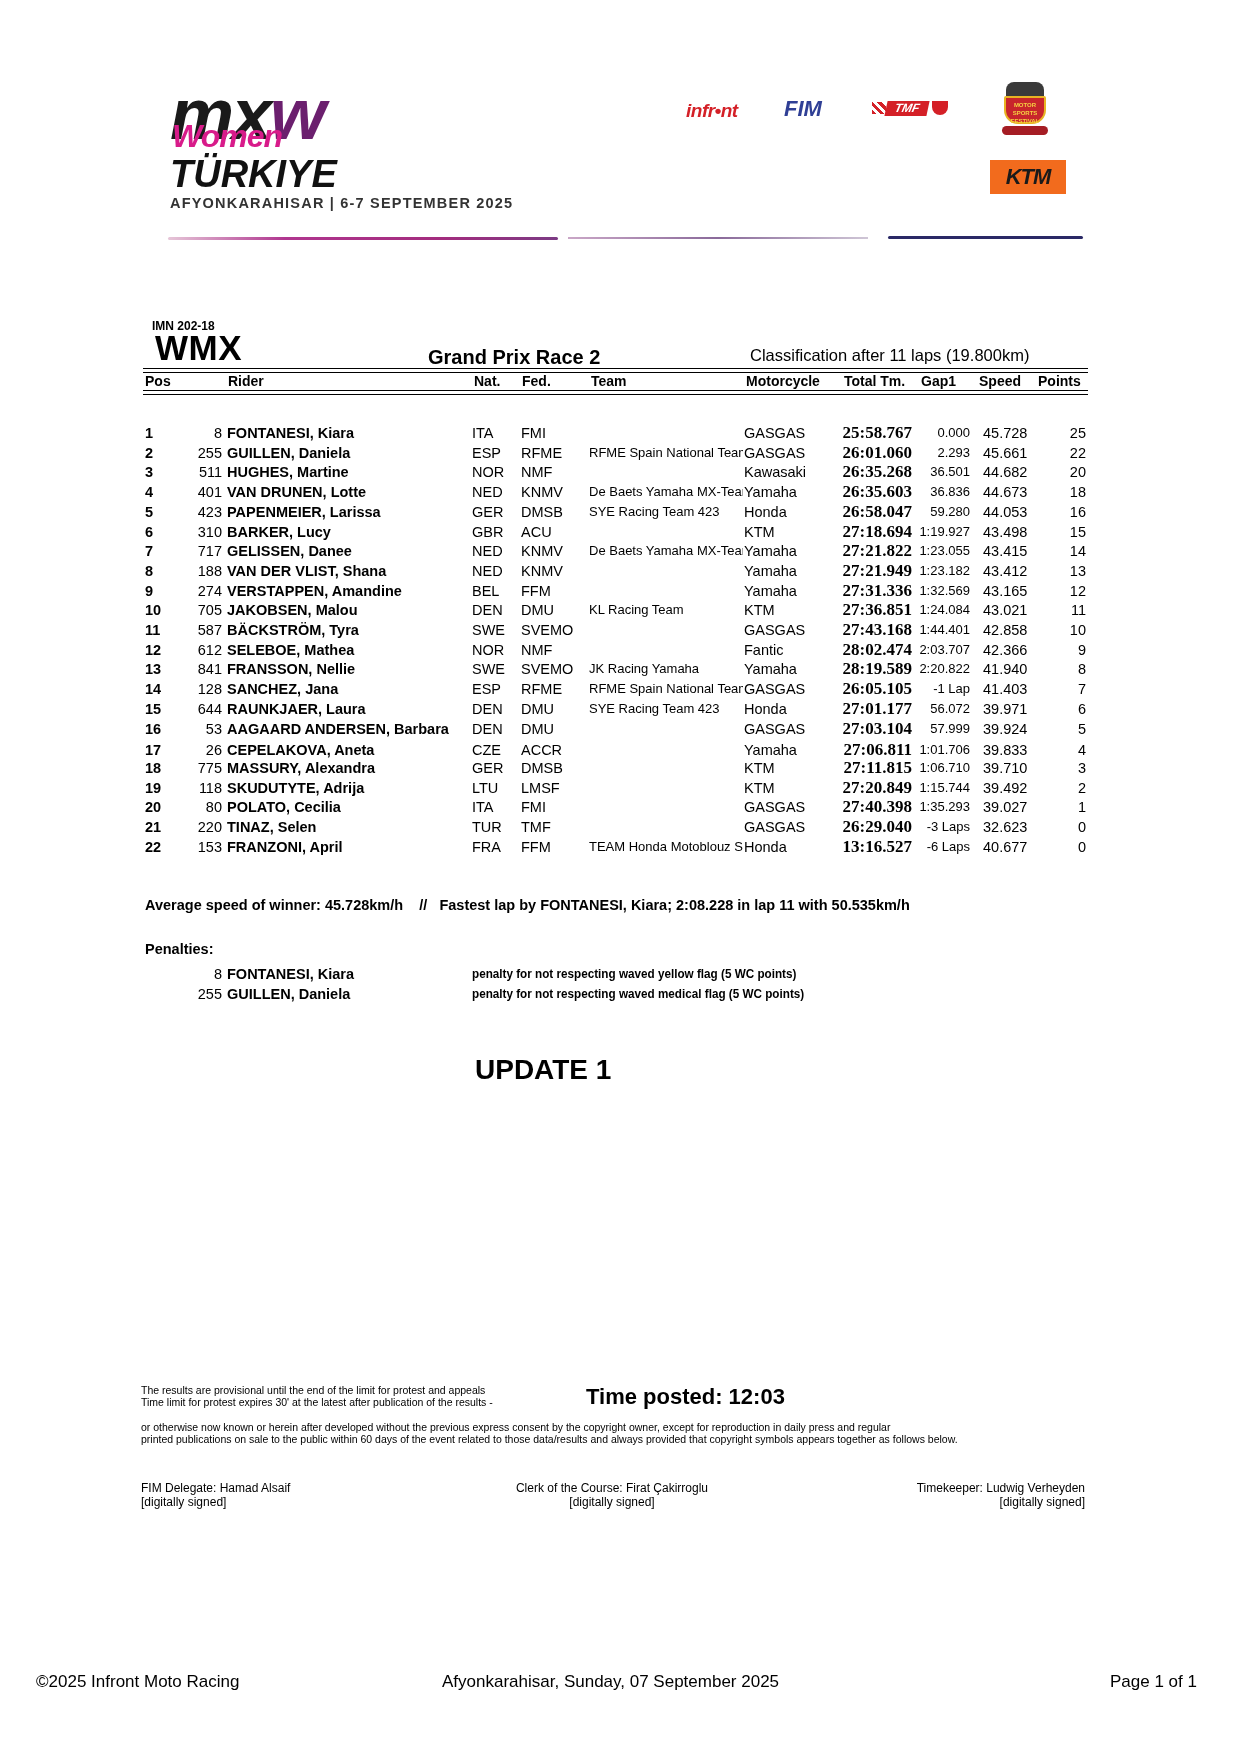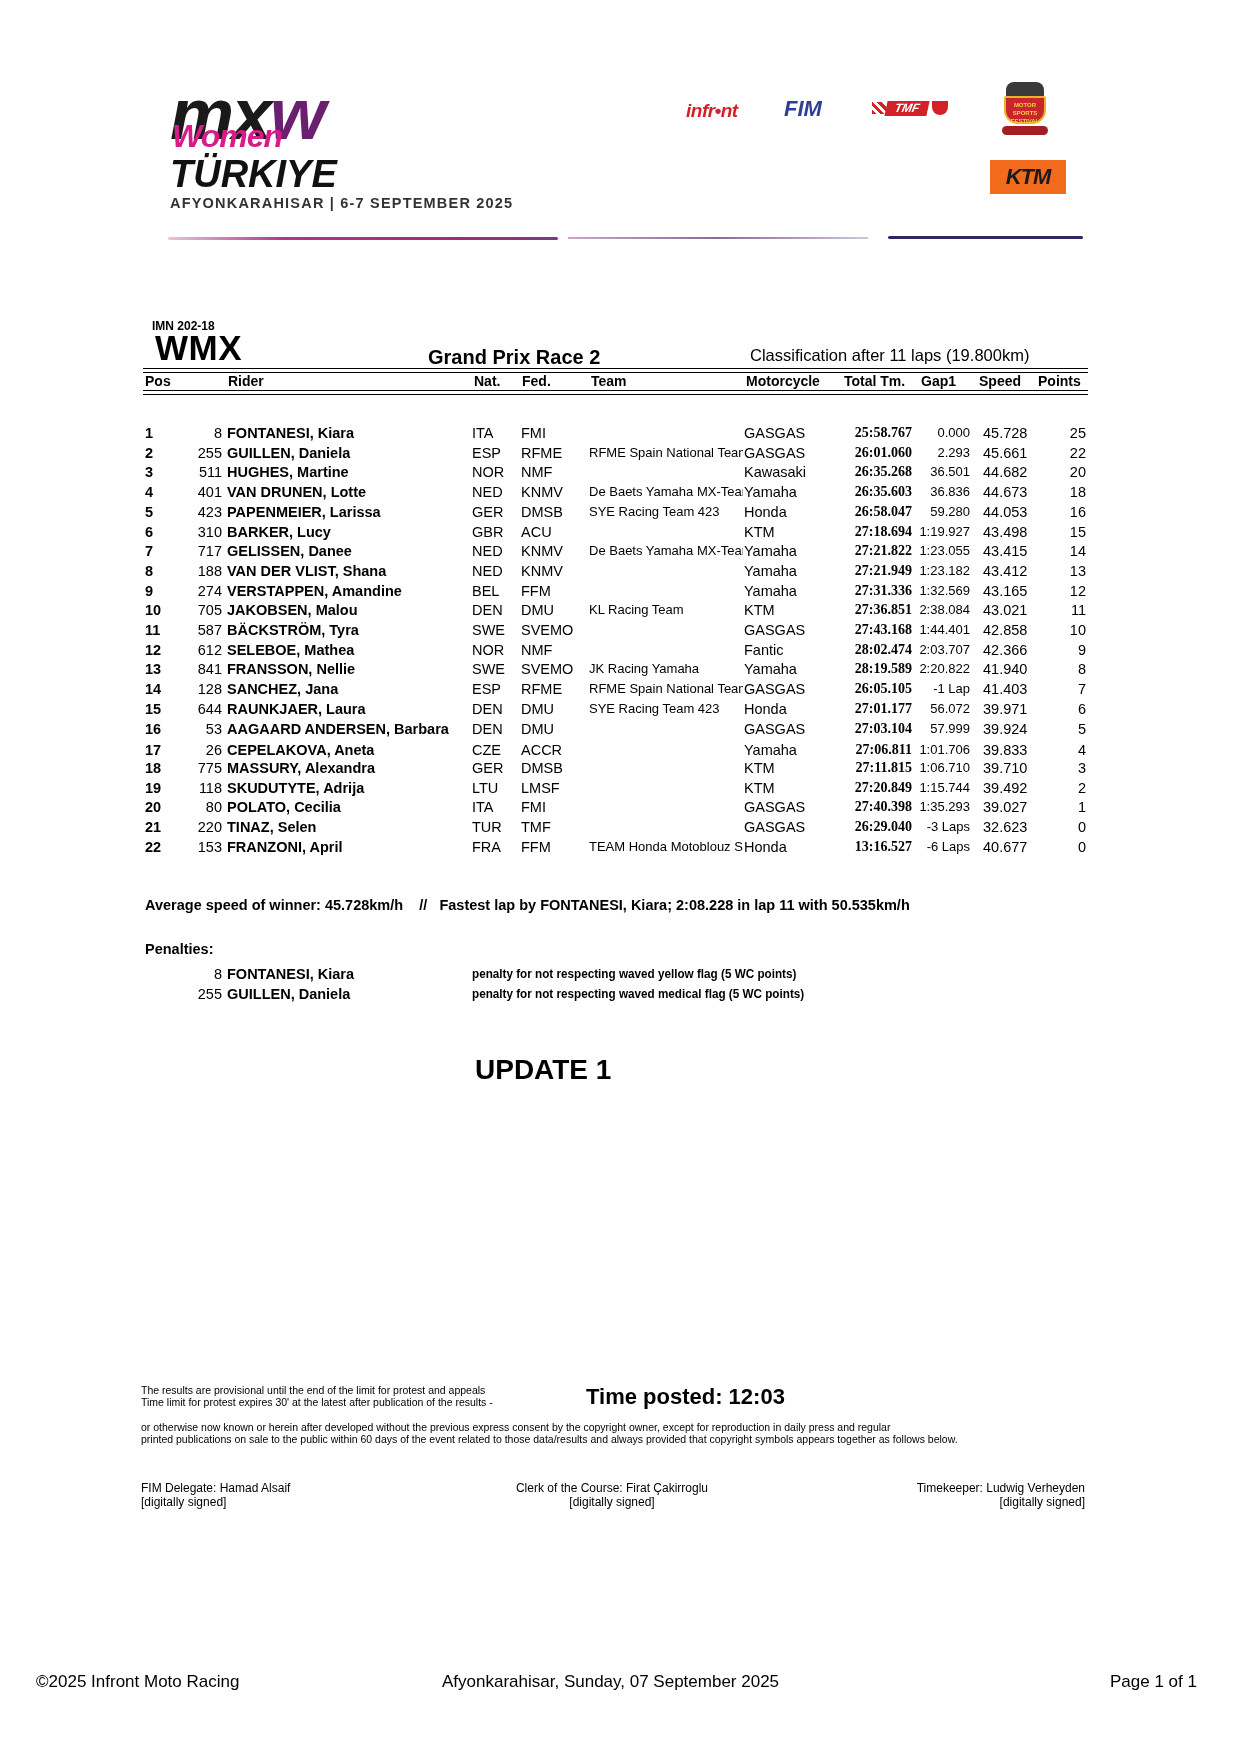--- a/index.html
+++ b/index.html
@@ -46,21 +46,21 @@
   
   .row { position: absolute; left: 0; width: 1240px; height: 22px; font-size: 14.5px; line-height: 22px; }
   .row > span { position: absolute; white-space: nowrap; }
   .c-pos { left: 145px; font-weight: bold; }
   .c-num { left: 180px; width: 42px; text-align: right; }
   .c-name { left: 227px; font-weight: bold; }
   .c-nat { left: 472px; }
   .c-fed { left: 521px; }
   .c-team { left: 589px; width: 154px; overflow: hidden; font-size: 13px; }
   .c-moto { left: 744px; }
-  .c-total { left: 836px; width: 76px; text-align: right; font-weight: bold; font-size: 14px; font-family: "Liberation Serif", serif; }
+  .c-total { left: 836px; width: 76px; text-align: right; font-weight: bold; font-size: 17px; font-family: "Liberation Serif", serif; }
   .c-gap { left: 910px; width: 60px; text-align: right; font-size: 13px; }
   .c-speed { left: 983px; }
   .c-points { left: 1060px; width: 26px; text-align: right; }
 
   .summary { left: 145px; top: 897px; font-size: 14.5px; font-weight: bold; }
   .pen-title { left: 145px; top: 941px; font-size: 14.5px; font-weight: bold; }
   .pen-row { position:absolute; left:0; width:1240px; height:22px; font-size:14.5px; line-height:22px; }
   .pen-row > span { position:absolute; white-space:nowrap; }
   .pen-num { left: 180px; width: 42px; text-align: right; }
   .pen-name { left: 227px; font-weight: bold; }
@@ -252,21 +252,21 @@
     </div>
     <div class="row" style="top: 599.3px;">
       <span class="c-pos">10</span>
       <span class="c-num">705</span>
       <span class="c-name">JAKOBSEN, Malou</span>
       <span class="c-nat">DEN</span>
       <span class="c-fed">DMU</span>
       <span class="c-team">KL Racing Team</span>
       <span class="c-moto">KTM</span>
       <span class="c-total">27:36.851</span>
-      <span class="c-gap">2:38.084</span>
+      <span class="c-gap">1:24.084</span>
       <span class="c-speed">43.021</span>
       <span class="c-points">11</span>
     </div>
     <div class="row" style="top: 619px;">
       <span class="c-pos">11</span>
       <span class="c-num">587</span>
       <span class="c-name">BÄCKSTRÖM, Tyra</span>
       <span class="c-nat">SWE</span>
       <span class="c-fed">SVEMO</span>
       <span class="c-team"></span>

